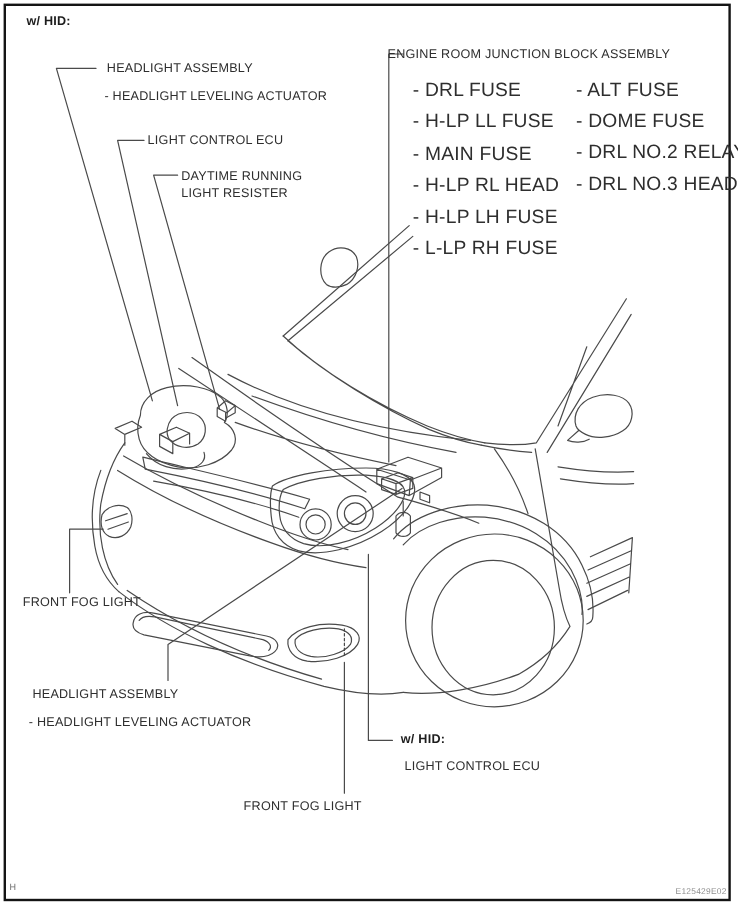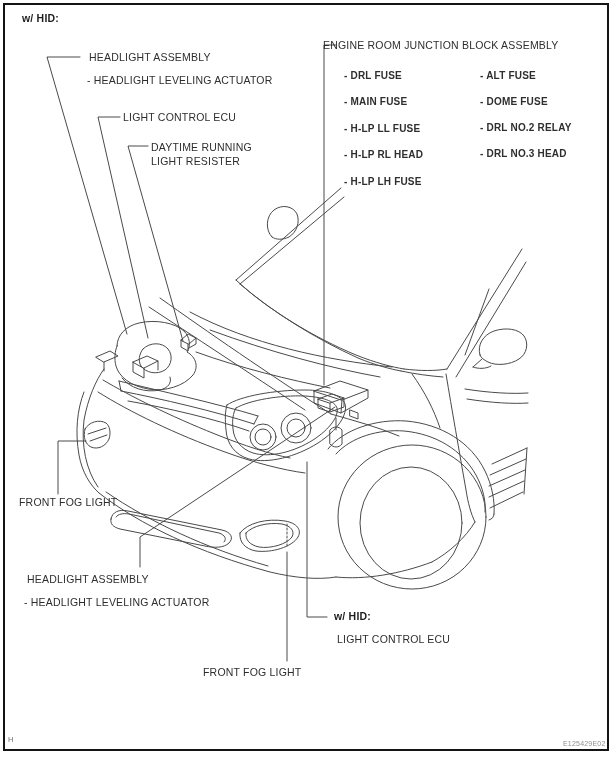--- a/index.html
+++ b/index.html
@@ -1,21 +1,21 @@
 <!DOCTYPE html>
 <html><head>
 <meta charset="utf-8">
 <style>
   html,body{margin:0;padding:0;background:#ffffff;}
   #page{position:relative;width:615px;height:761px;background:#ffffff;overflow:hidden;
         font-family:"Liberation Sans",sans-serif;color:#2e2e2e;}
   #frame{position:absolute;left:3px;top:3px;width:602px;height:744px;border:2px solid #141414;}
   .lbl{position:absolute;font-size:10.5px;letter-spacing:.2px;white-space:nowrap;color:#2e2e2e;}
   .bold{font-weight:bold;color:#1d1d1d;}
-  .fuse-col{position:absolute;font-size:10px;letter-spacing:.2px;font-weight:bold;}
+  .fuse-col{position:absolute;font-size:16px;letter-spacing:.2px;}
   .fuse-col .fi{display:block;height:26.4px;line-height:11px;white-space:nowrap;}
   .fuse-col.right .fi{height:25.9px;}
   .tiny{position:absolute;font-size:7.5px;color:#6f6f6f;letter-spacing:.3px;}
   .code{position:absolute;font-size:7px;color:#8f8f8f;letter-spacing:.2px;}
   svg{position:absolute;left:0;top:0;}
   path,ellipse,circle,polyline{vector-effect:non-scaling-stroke;}
 </style>
 </head>
 <body>
 
@@ -135,24 +135,25 @@
   <div class="lbl" style="left:89px;top:51px">HEADLIGHT ASSEMBLY</div>
   <div class="lbl" style="left:87px;top:74px">- HEADLIGHT LEVELING ACTUATOR</div>
   <div class="lbl" style="left:123px;top:111px">LIGHT CONTROL ECU</div>
   <div class="lbl" style="left:151px;top:141px">DAYTIME RUNNING</div>
   <div class="lbl" style="left:151px;top:155px">LIGHT RESISTER</div>
 
   <div class="lbl" style="left:323px;top:39px">ENGINE ROOM JUNCTION BLOCK ASSEMBLY</div>
 
   <div class="fuse-col" style="left:344px;top:70px">
     <span class="fi">- DRL FUSE</span>
+    <span class="fi">- H-LP LL FUSE</span>
     <span class="fi">- MAIN FUSE</span>
-    <span class="fi">- H-LP LL FUSE</span>
     <span class="fi">- H-LP RL HEAD</span>
     <span class="fi">- H-LP LH FUSE</span>
+    <span class="fi">- L-LP RH FUSE</span>
   </div>
 
   <div class="fuse-col right" style="left:480px;top:70px">
     <span class="fi">- ALT FUSE</span>
     <span class="fi">- DOME FUSE</span>
     <span class="fi">- DRL NO.2 RELAY</span>
     <span class="fi">- DRL NO.3 HEAD</span>
   </div>
 
   <div class="lbl" style="left:19px;top:496px">FRONT FOG LIGHT</div>

